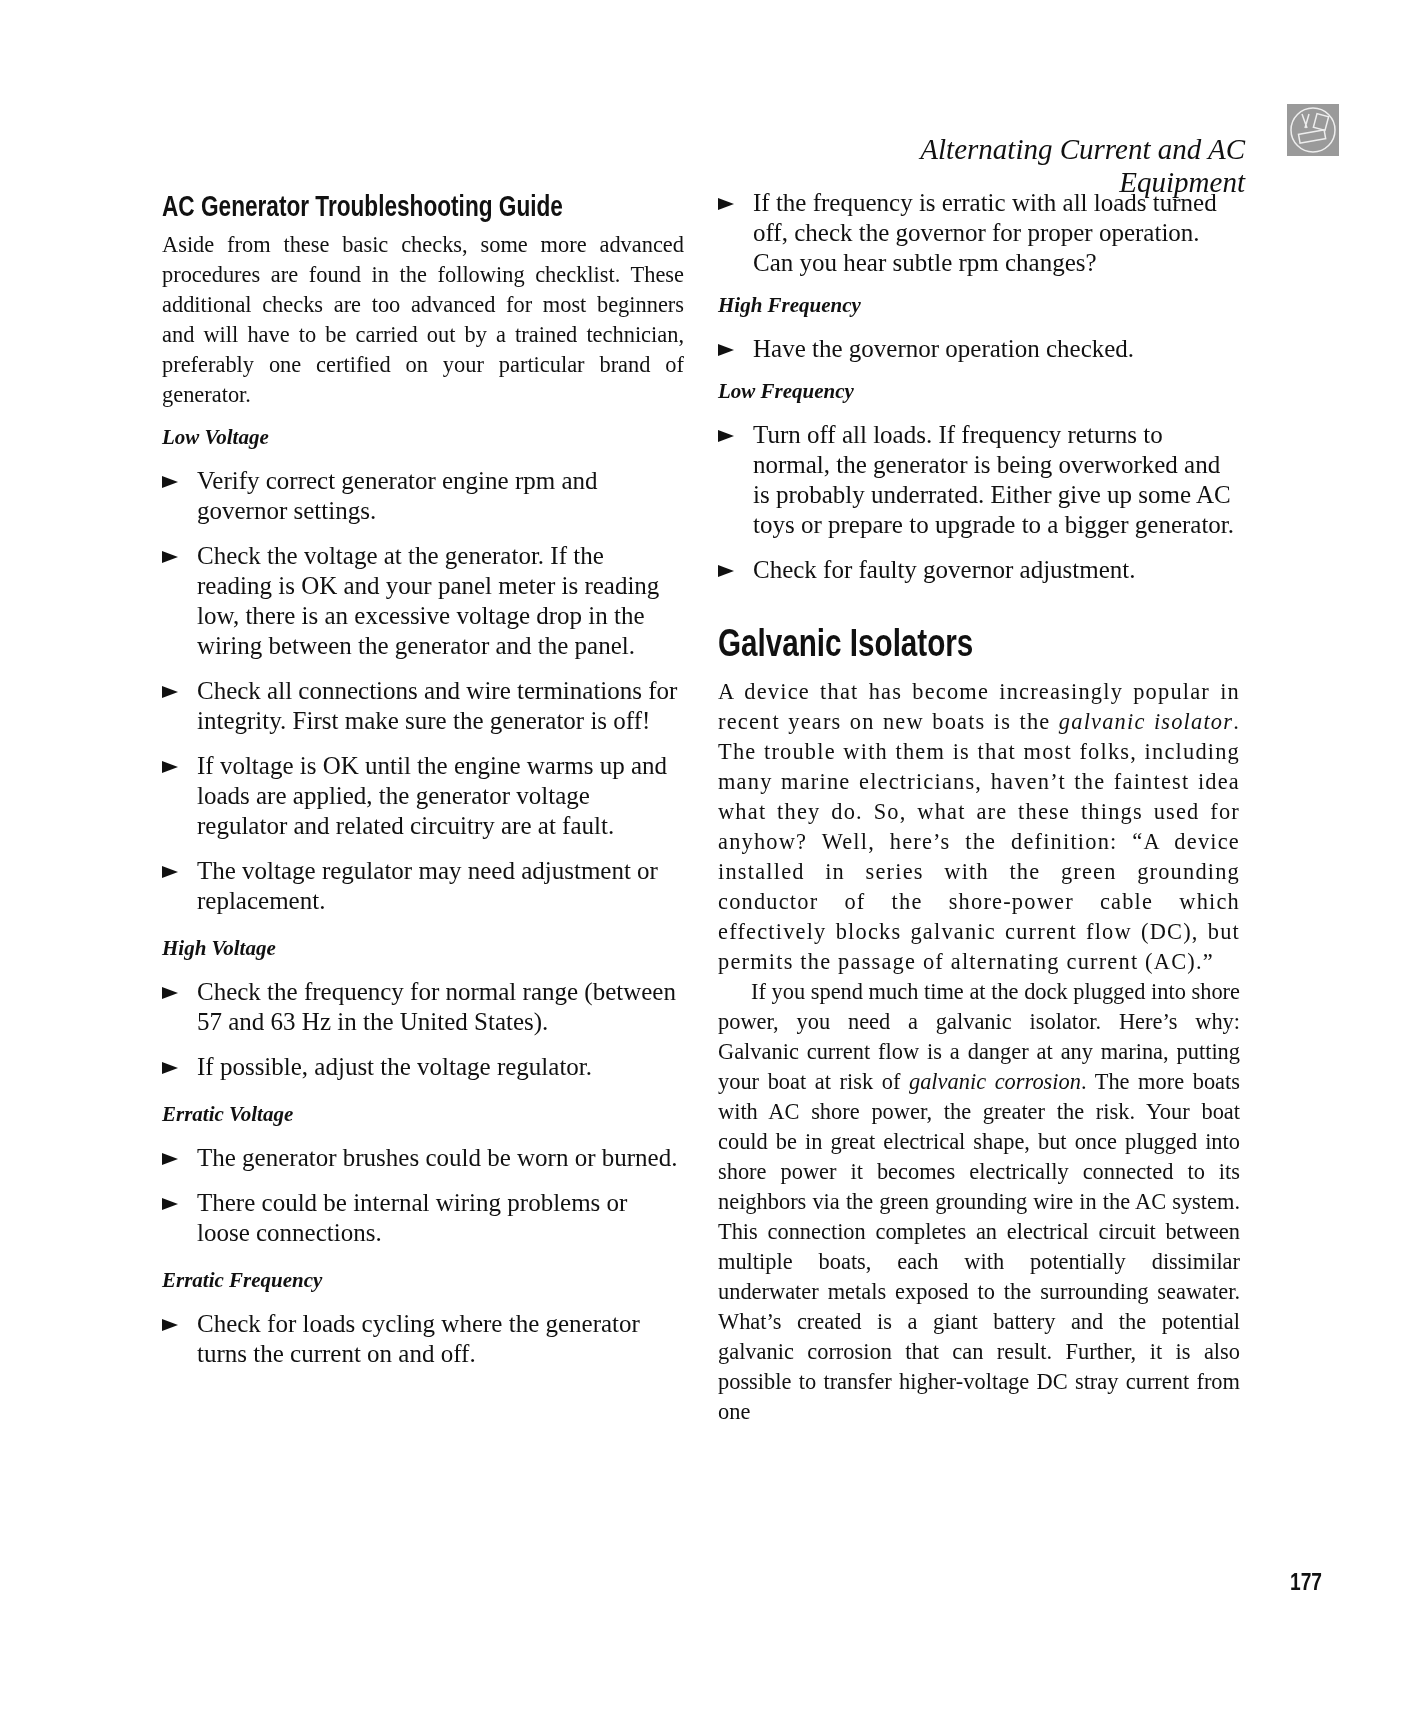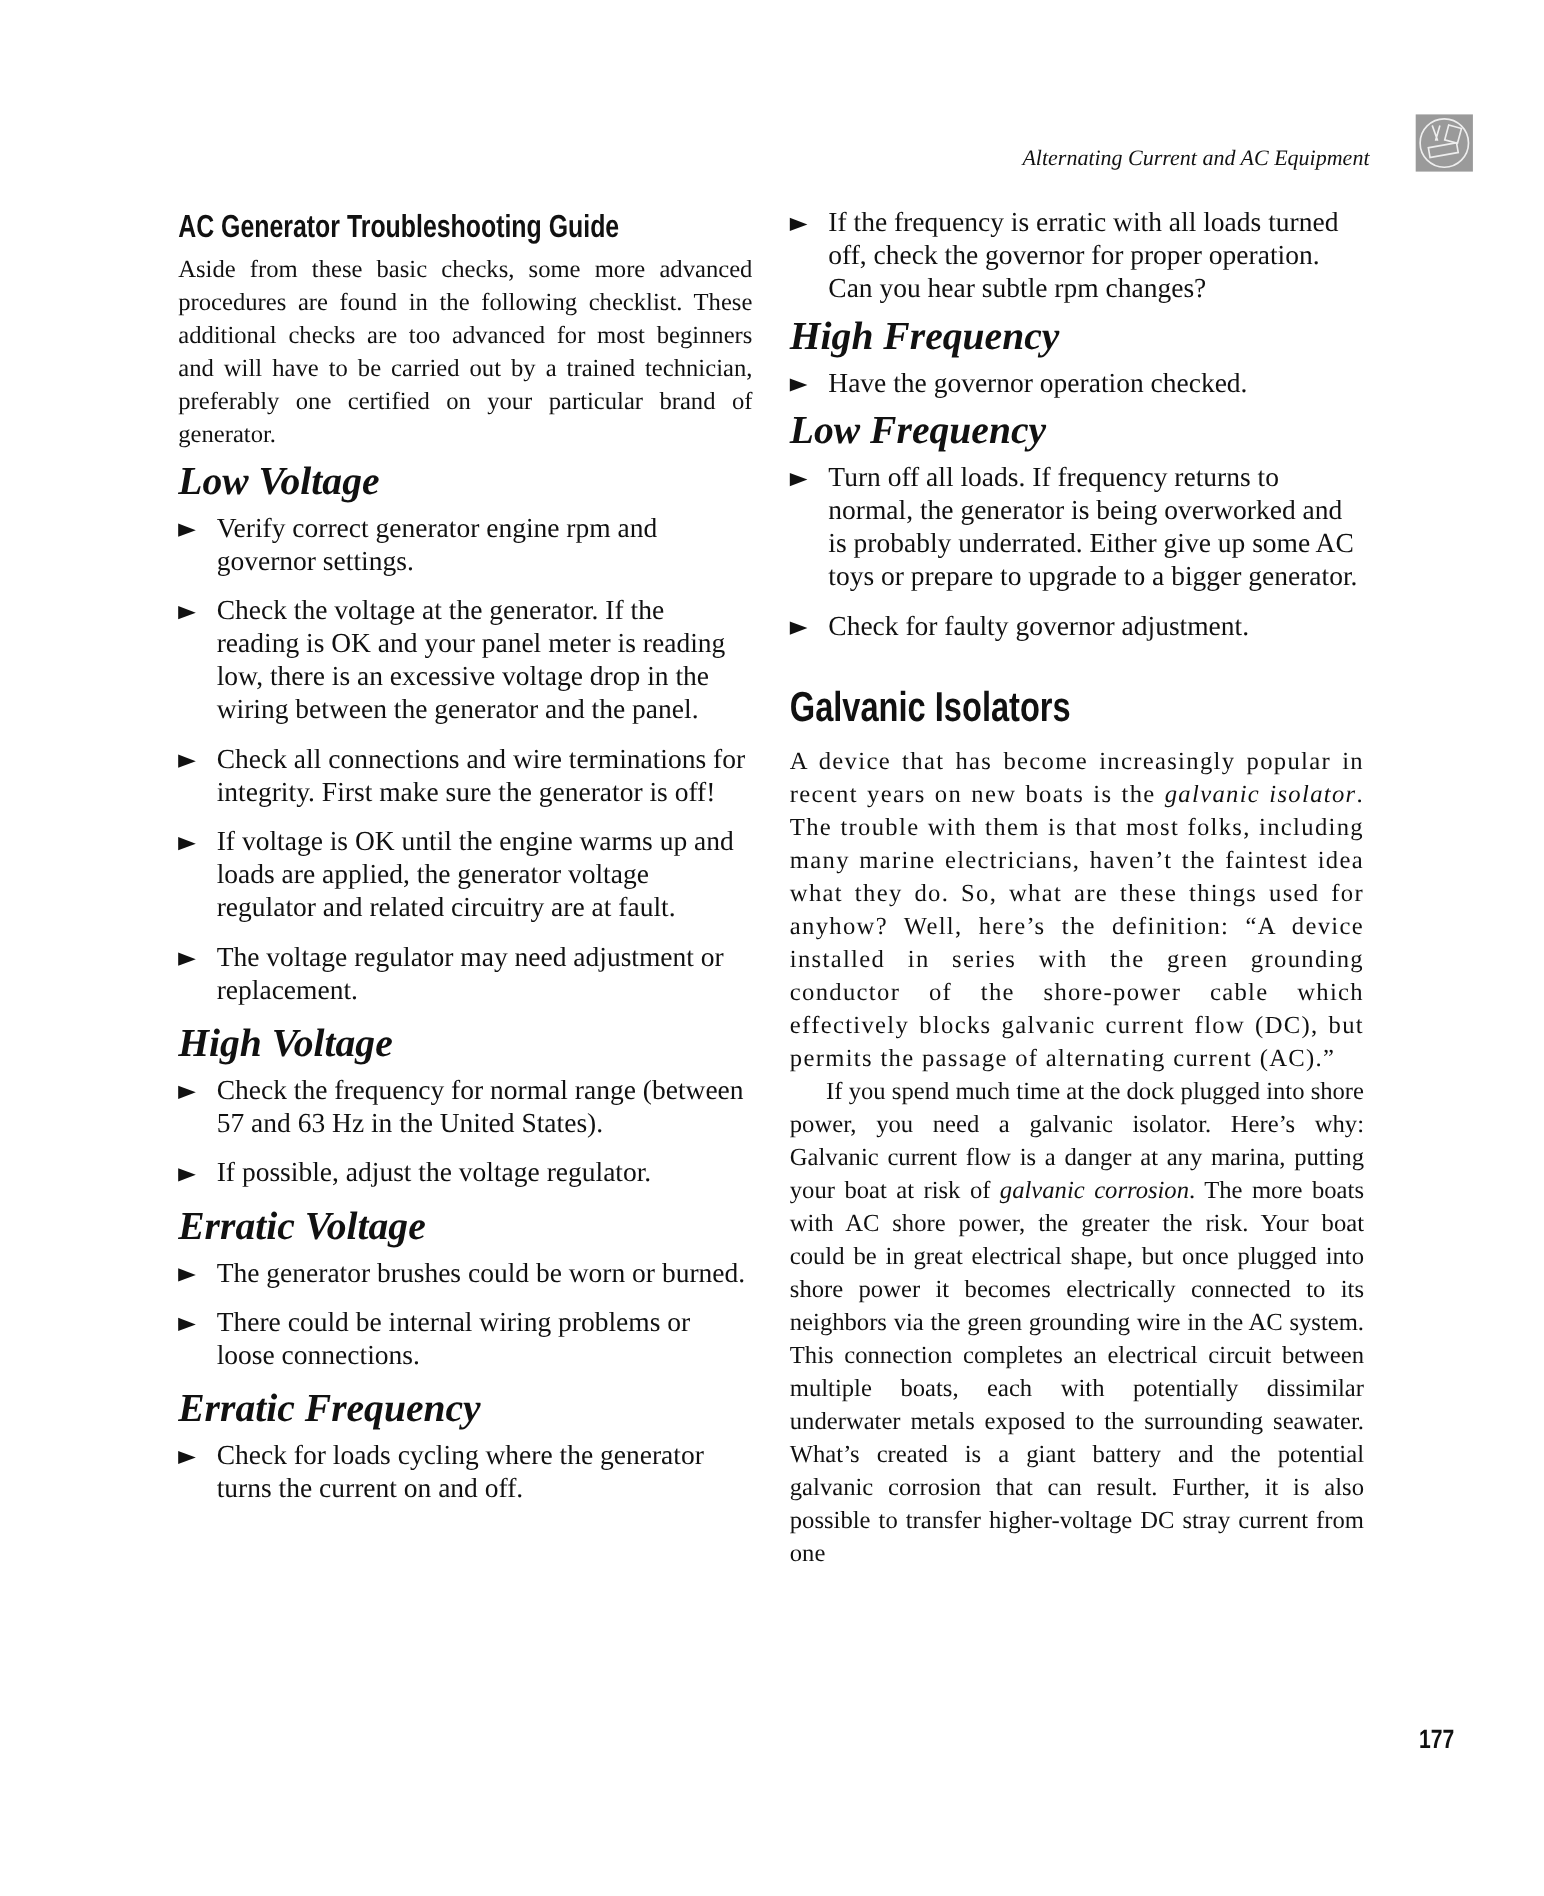--- a/index.html
+++ b/index.html
@@ -1,28 +1,28 @@
 <!DOCTYPE html>
 <html><head>
 <meta charset="utf-8">
 <style>
   html, body { margin:0; padding:0; background:#fff; }
   body { width:1404px; height:1724px; position:relative; overflow:hidden; color:#111;
          font-family:"Liberation Serif","DejaVu Serif",serif; }
   .running-head { position:absolute; left:820px; top:133px; width:425px; text-align:right;
-         font-style:italic; font-size:20px; }
+         font-style:italic; font-size:29px; }
   .chapter-icon { position:absolute; left:1287px; top:104px; width:52px; height:52px; background:#9a9a9a; }
   .col { position:absolute; }
   .col-left { left:162px; top:188px; width:522px; }
   .col-right { left:718px; top:188px; width:522px; }
   .section-title { font-family:"Liberation Sans","DejaVu Sans",sans-serif; font-weight:bold;
          transform:scaleX(0.78); transform-origin:left; white-space:nowrap; margin:0; }
   .h-main { font-size:29px; line-height:36px; margin-bottom:6px; }
   .h-big { font-size:38px; line-height:44px; margin:36px 0 12px 0; }
-  .sub-title { font-style:italic; font-weight:bold; font-size:36px; line-height:34px; margin:10px 0 12px 0; }
+  .sub-title { font-style:italic; font-weight:bold; font-size:21px; line-height:34px; margin:10px 0 12px 0; }
   p.body { font-size:22.4px; line-height:30px; margin:0; text-align:justify; }
   p.body.indent { text-indent:33px; }
   p.body.tracked { letter-spacing:1.2px; }
   ul.bullets { list-style:none; margin:0; padding:0; }
   ul.bullets li { position:relative; padding-left:35px; font-size:25px; line-height:30px; margin-bottom:15px; }
   ul.bullets li .tri { position:absolute; left:0; top:10px; width:0; height:0;
          border-top:6px solid transparent; border-bottom:6px solid transparent; border-left:16px solid #111; }
   .page-number { position:absolute; left:1290px; top:1568px; font-family:"Liberation Sans","DejaVu Sans",sans-serif;
          font-weight:bold; font-size:24px; transform:scaleX(0.8); transform-origin:left; }
 </style>

